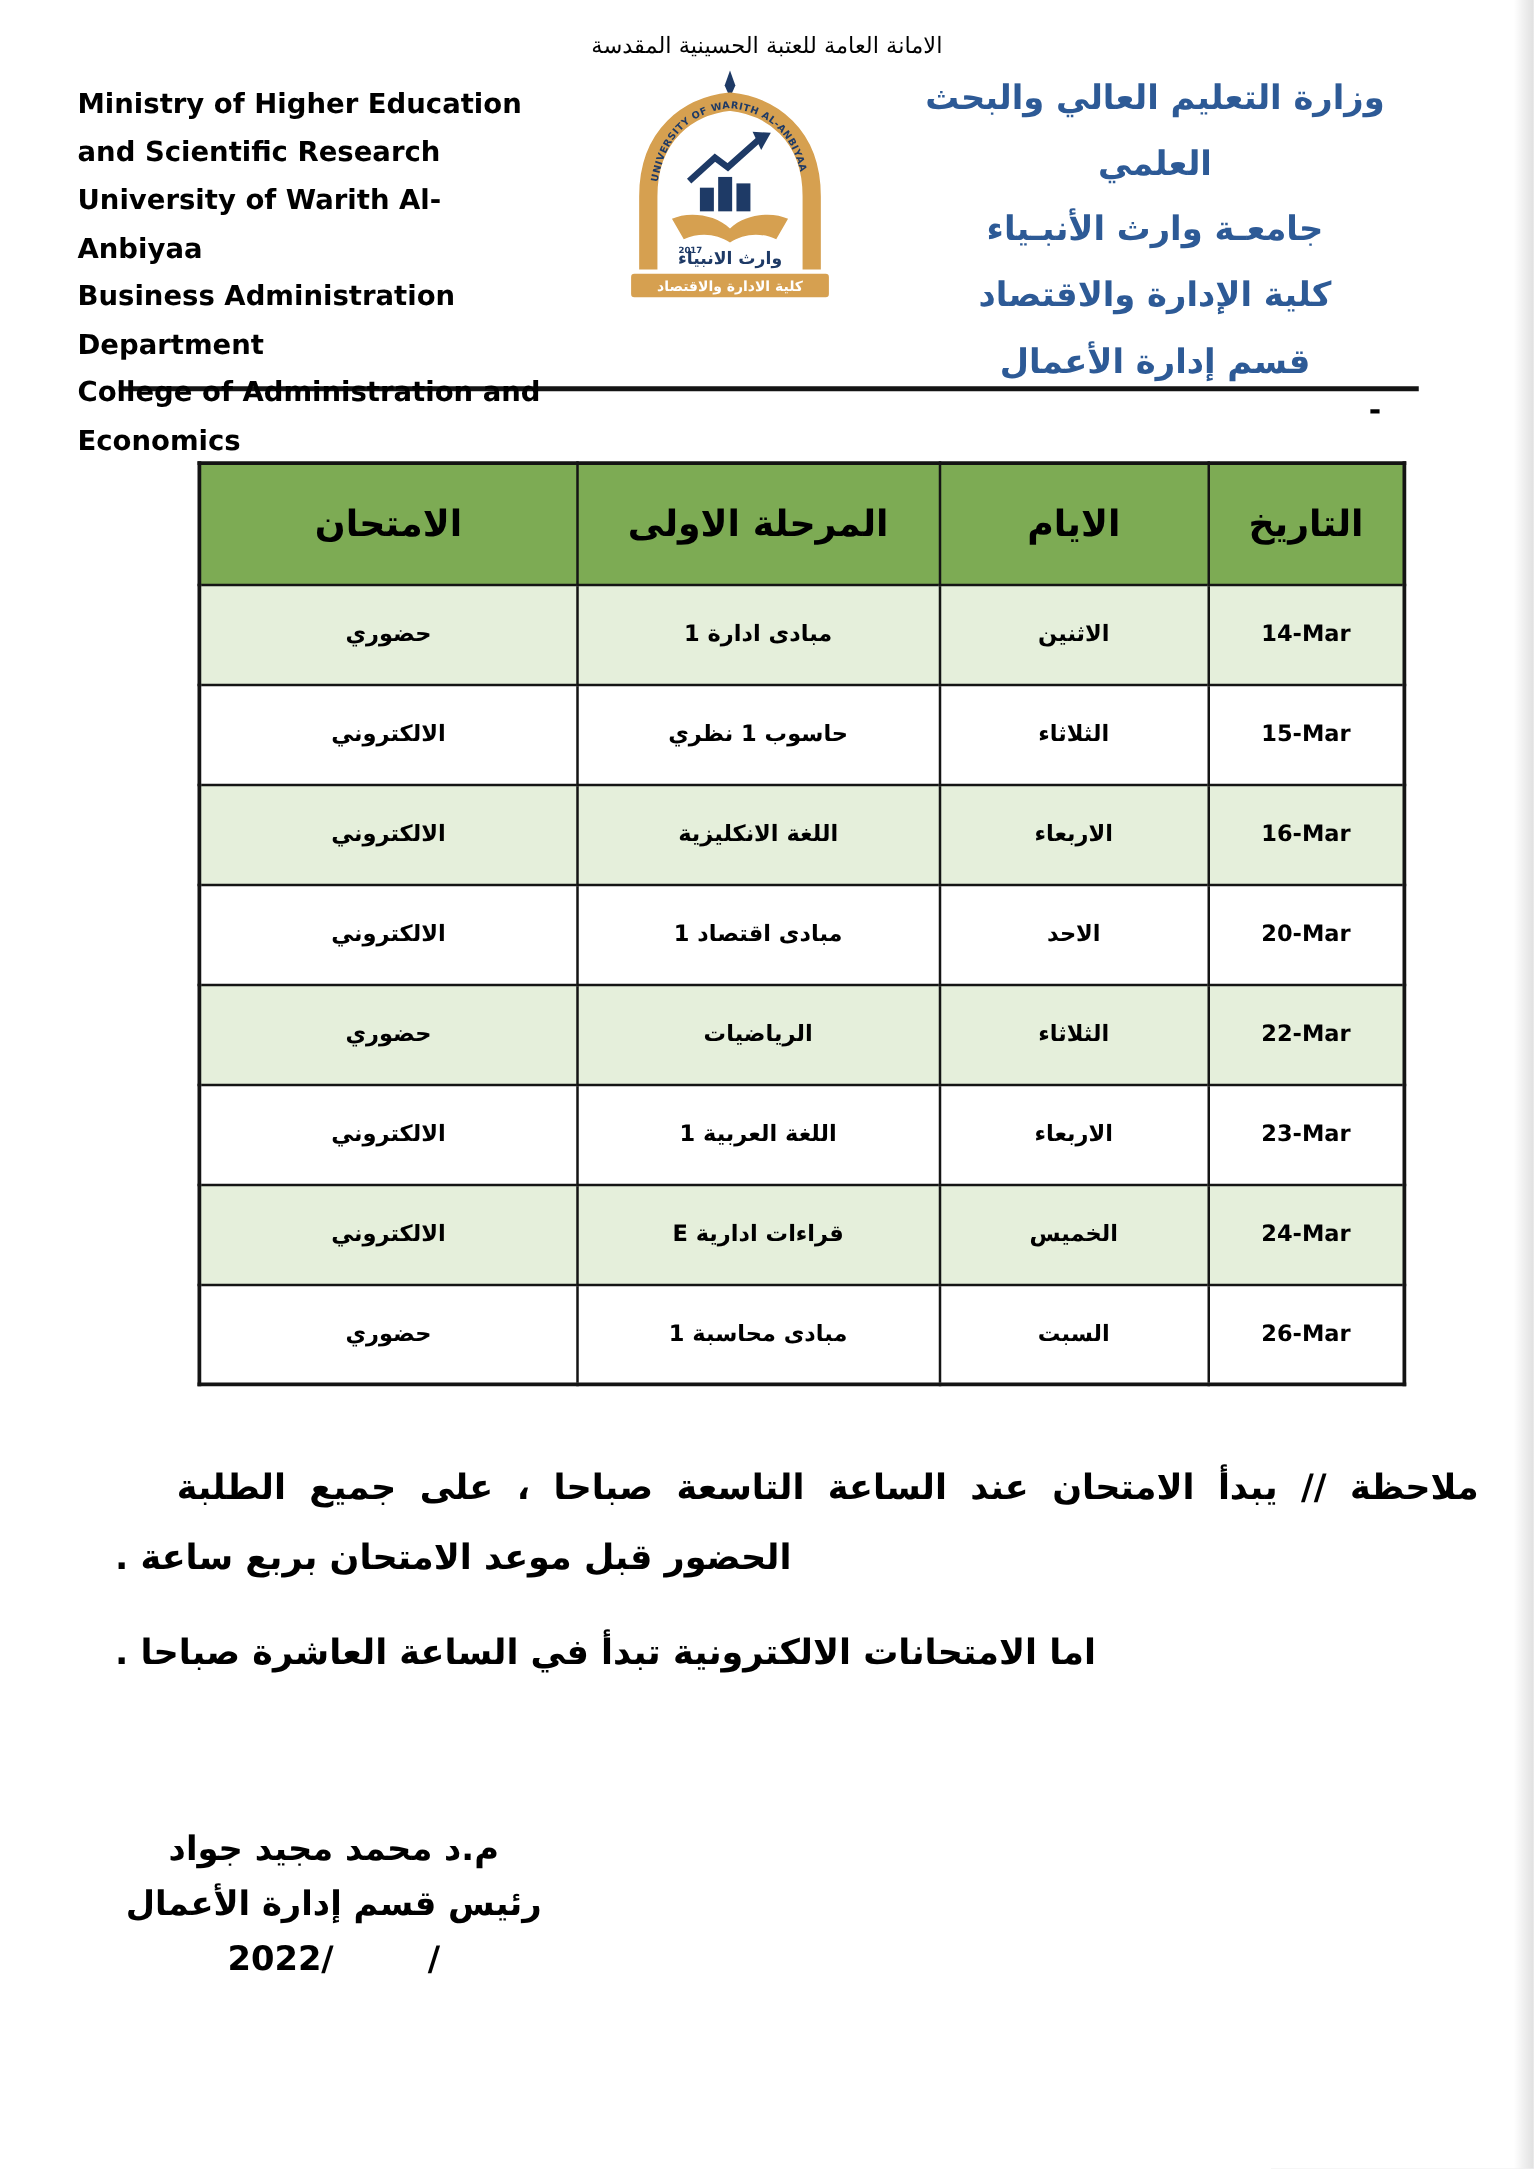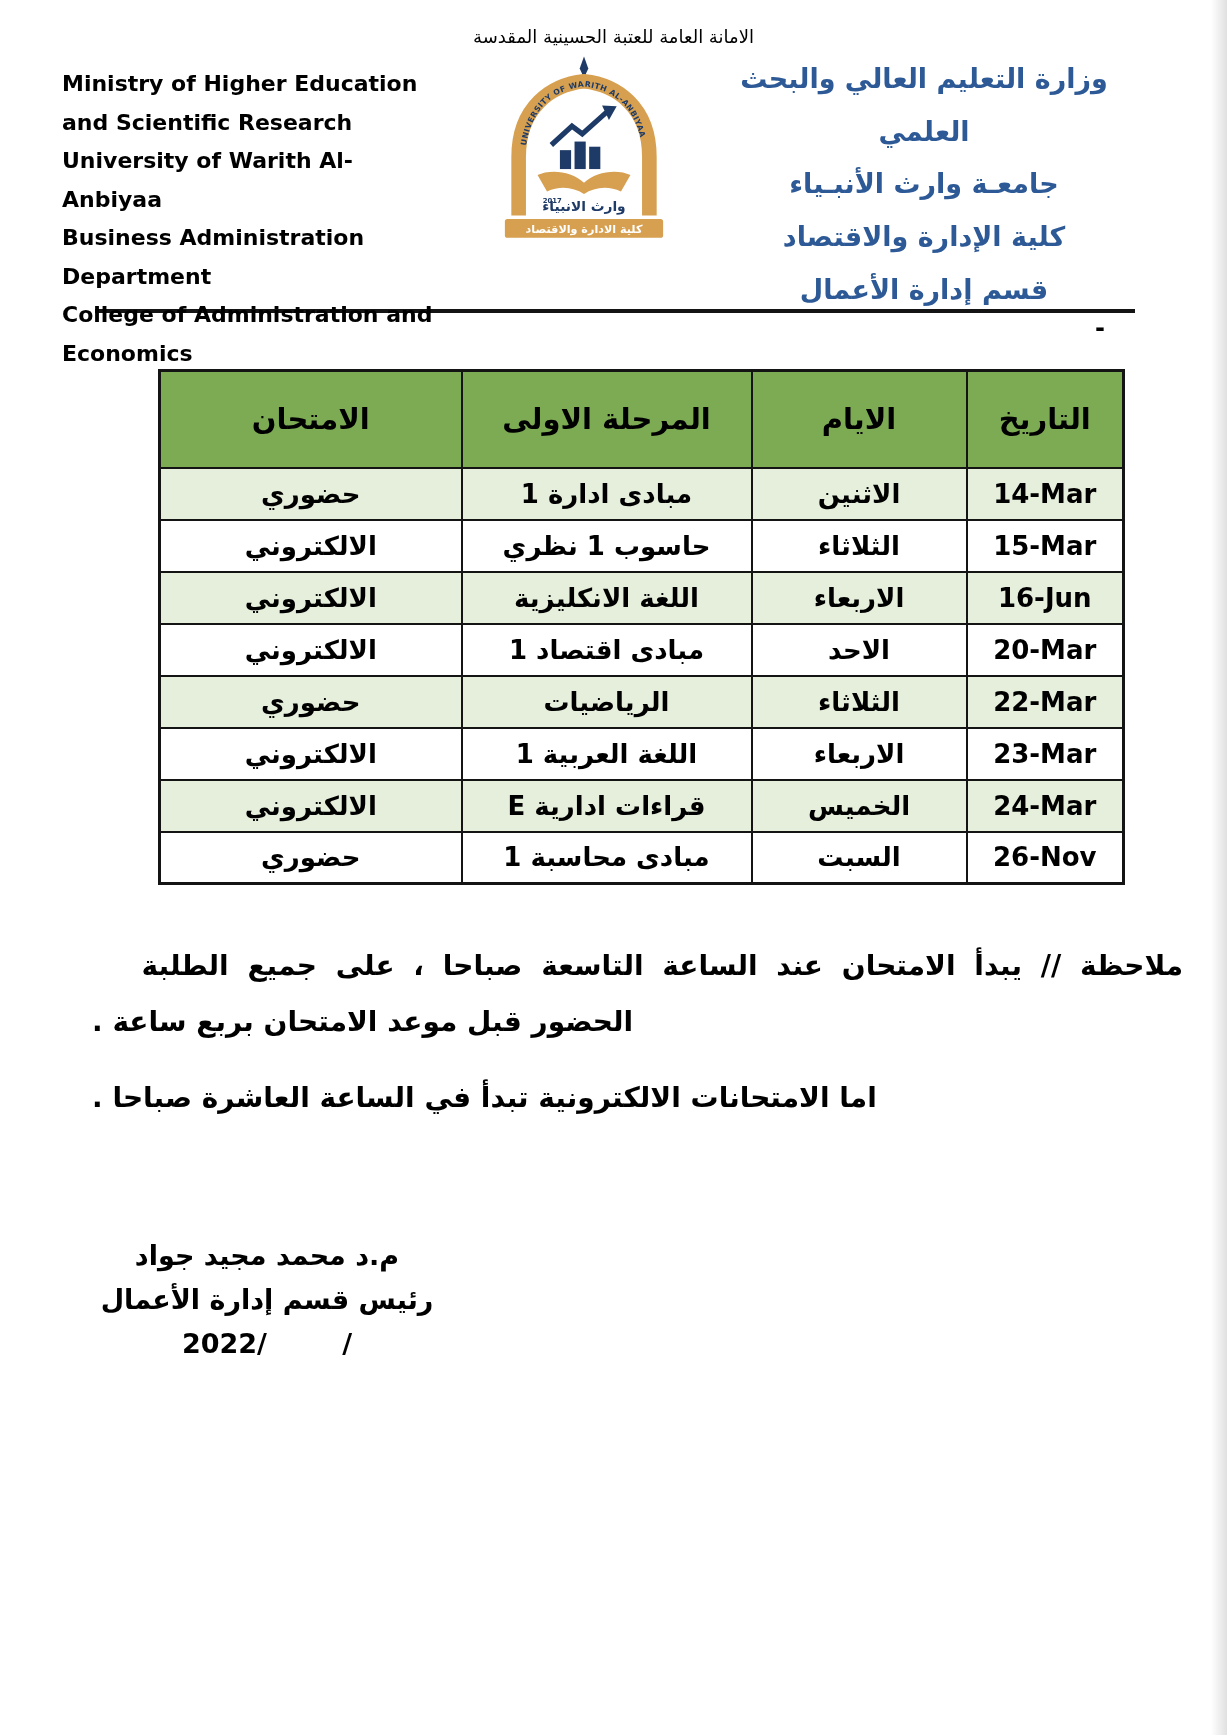--- a/index.html
+++ b/index.html
@@ -53,21 +53,21 @@
   .exam-table th, .exam-table td{
     border:2.4px solid #141414;
     text-align:center; vertical-align:middle;
     font-weight:700;
   }
   .exam-table th{
     height:97px;
     background:var(--table-header-green,#7dab54);
     font-size:29px;
   }
-  .exam-table td{ height:52px; font-size:26px; background:#fff; }
+  .exam-table td{ height:80px; font-size:18px; background:#fff; }
   .exam-table tr.alt td{ background:var(--row-light-green,#e5efdb); }
   .col-date{ width:157px; }
   .col-day{ width:215px; }
   .col-subject{ width:290px; }
   .col-exam{ width:302px; }
   td.date-cell{ direction:ltr; }
   .notes{
     margin:62px 44px 0 92px;
     direction:rtl;
     font-size:28px; font-weight:700; line-height:1.35;
@@ -173,21 +173,21 @@
         <td>مبادى ادارة 1</td>
         <td>حضوري</td>
       </tr>
       <tr>
         <td class="date-cell">15-Mar</td>
         <td>الثلاثاء</td>
         <td>حاسوب 1 نظري</td>
         <td>الالكتروني</td>
       </tr>
       <tr class="alt">
-        <td class="date-cell">16-Jun</td>
+        <td class="date-cell">16-Mar</td>
         <td>الاربعاء</td>
         <td>اللغة الانكليزية</td>
         <td>الالكتروني</td>
       </tr>
       <tr>
         <td class="date-cell">20-Mar</td>
         <td>الاحد</td>
         <td>مبادى اقتصاد 1</td>
         <td>الالكتروني</td>
       </tr>
@@ -203,21 +203,21 @@
         <td>اللغة العربية 1</td>
         <td>الالكتروني</td>
       </tr>
       <tr class="alt">
         <td class="date-cell">24-Mar</td>
         <td>الخميس</td>
         <td>قراءات ادارية E</td>
         <td>الالكتروني</td>
       </tr>
       <tr>
-        <td class="date-cell">26-Nov</td>
+        <td class="date-cell">26-Mar</td>
         <td>السبت</td>
         <td>مبادى محاسبة 1</td>
         <td>حضوري</td>
       </tr>
     </tbody>
   </table>
 
   <div class="notes">
     <div class="note-l1">ملاحظة // يبدأ الامتحان عند الساعة التاسعة صباحا ، على جميع الطلبة</div>
     <div class="note-l2">الحضور قبل موعد الامتحان بربع ساعة .</div>

